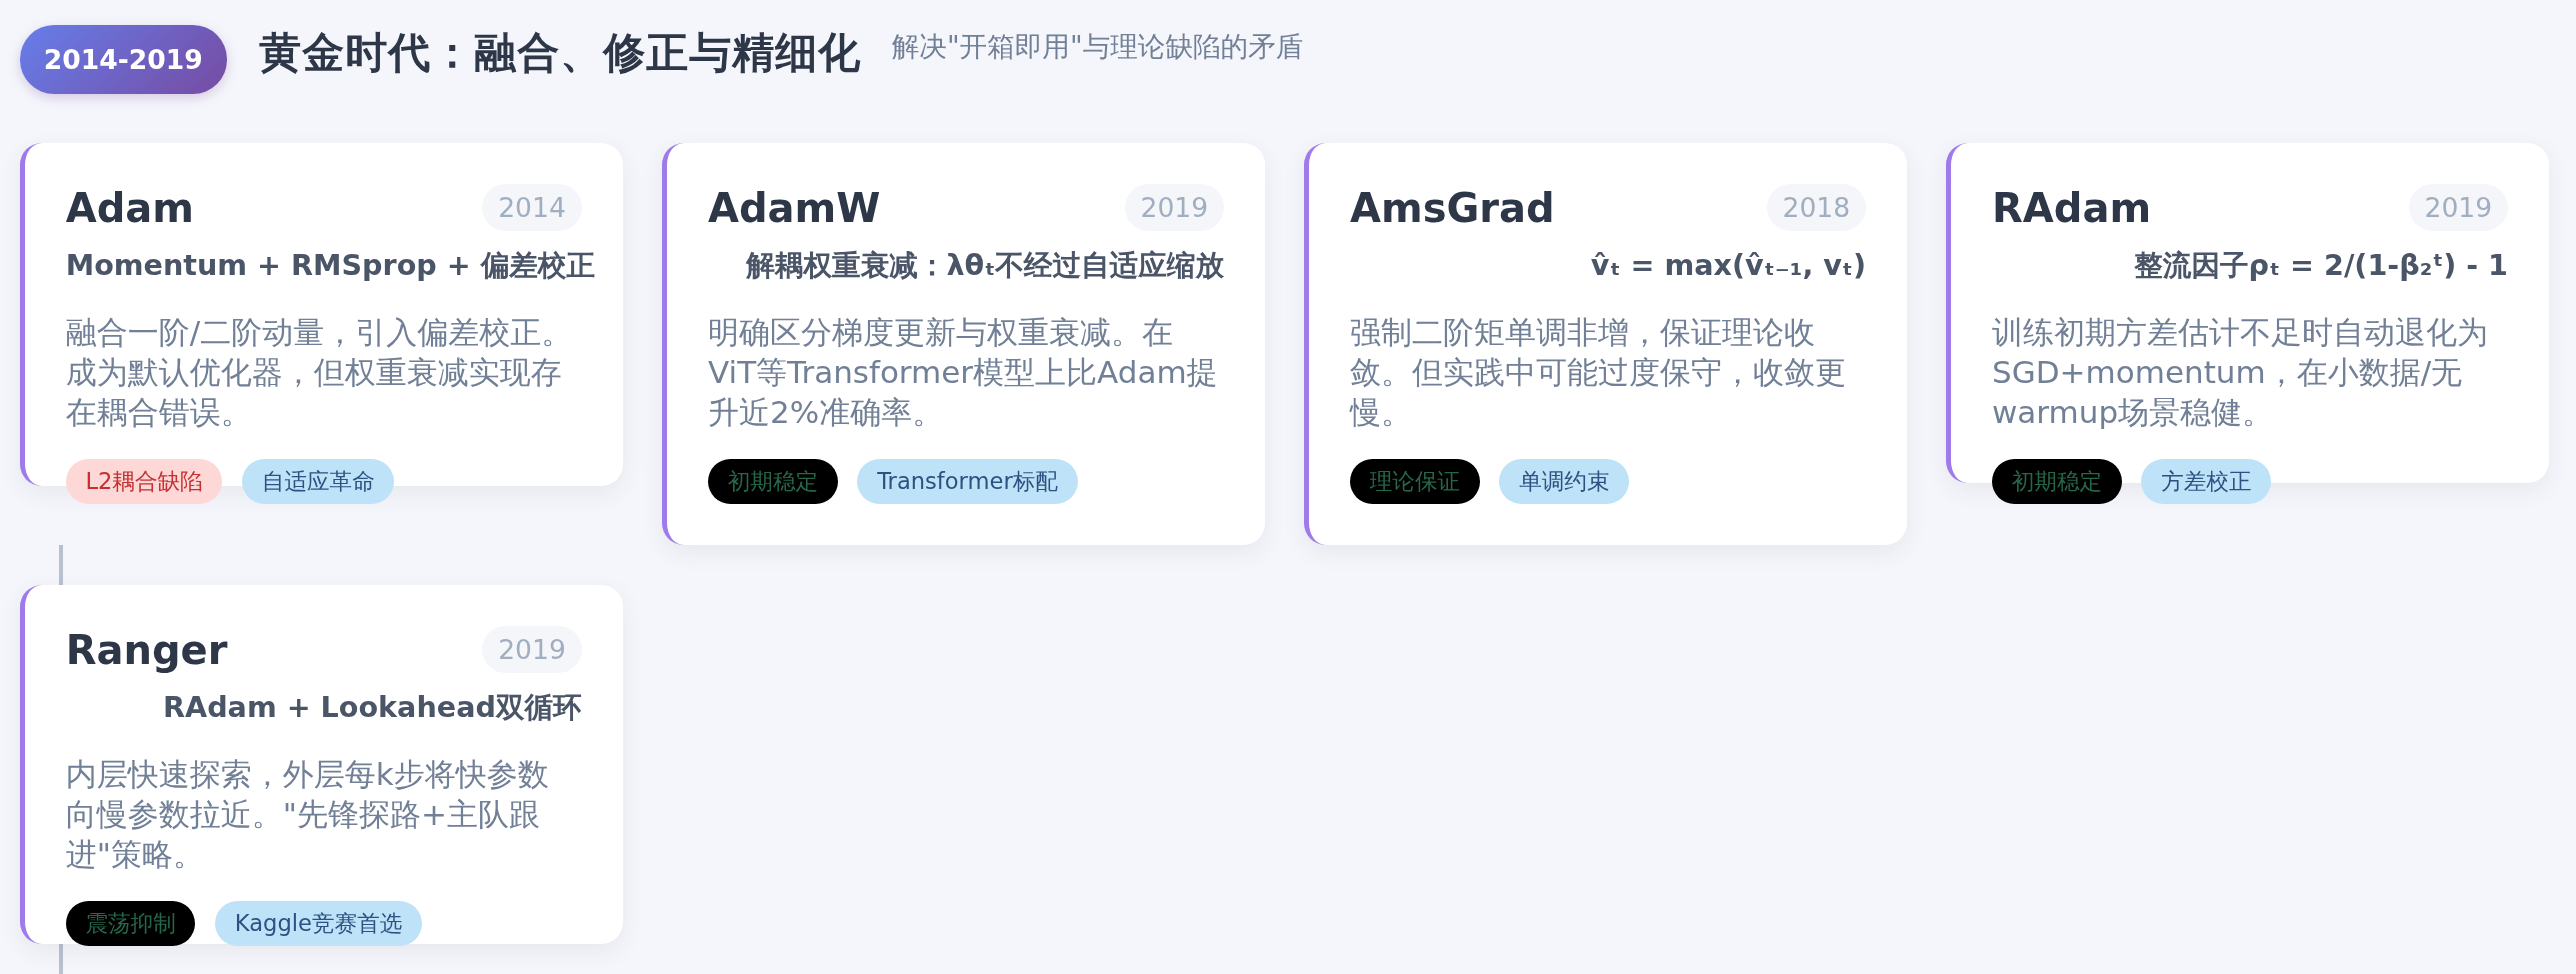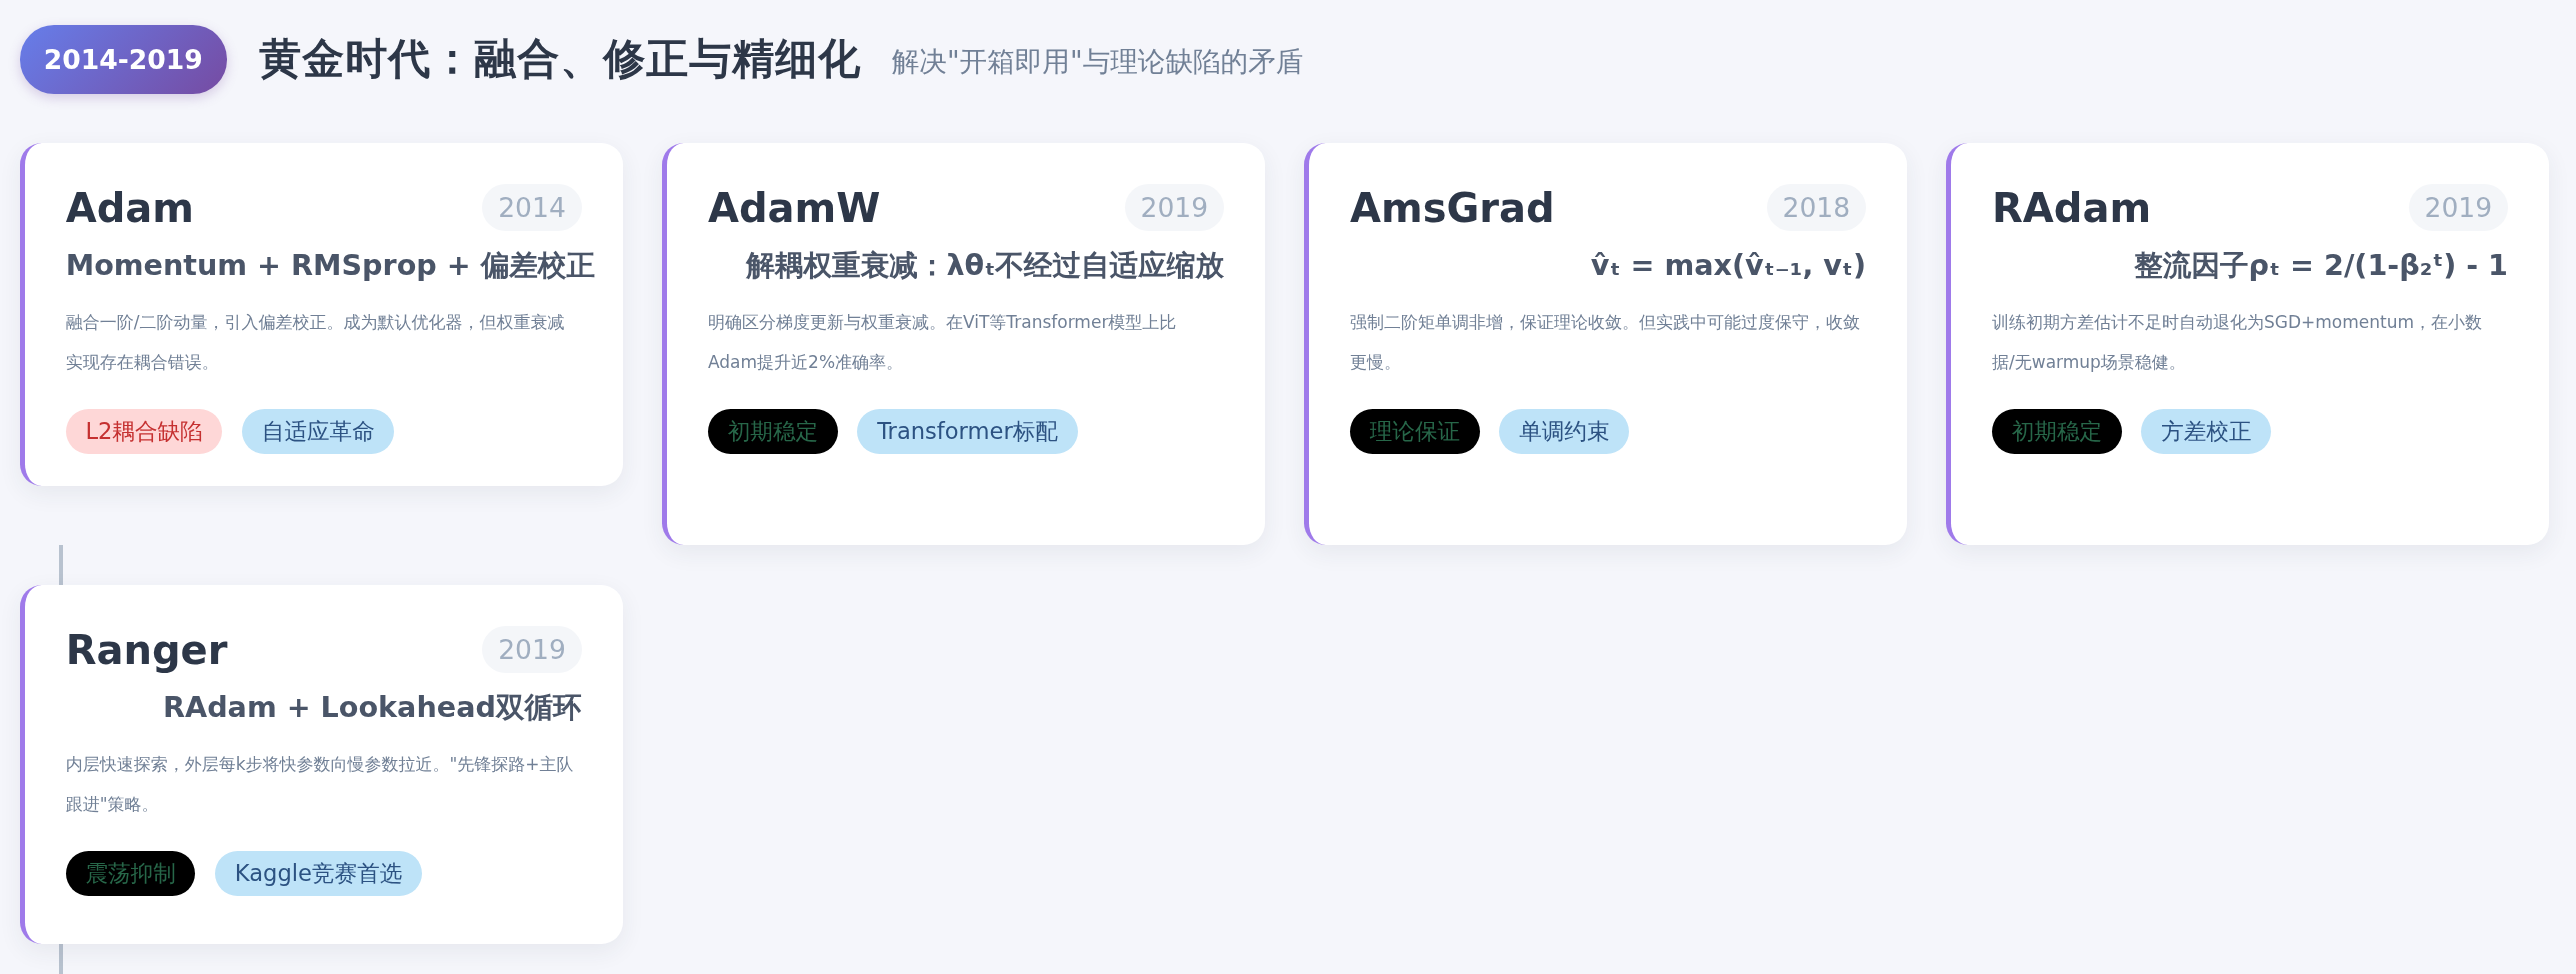--- a/index.html
+++ b/index.html
@@ -7,21 +7,21 @@
       width: 2576px; height: 975px; overflow: hidden;
       background: #f5f6fb;
       font-family: "DejaVu Sans", "Liberation Sans", sans-serif;
       color: #2d3748;
     }
     .page { position: relative; width: 2576px; height: 975px; }
 
     
     .era-header {
       position: absolute; left: 19.7px; top: 24.6px; height: 69px;
-      display: flex; align-items: center;
+      display: flex; align-items: flex-start;
     }
     .era-pill {
       height: 69px; width: 207px; border-radius: 34px;
       background: linear-gradient(135deg, #667eea 0%, #764ba2 100%);
       color: #fff; font-size: 26.6px; font-weight: bold;
       display: flex; align-items: center; justify-content: center;
       box-shadow: 0 3.9px 11.8px rgba(118, 75, 162, 0.25);
     }
     .era-title {
       margin-left: 32.5px; font-size: 42px; font-weight: bold; color: #2d3748;
@@ -50,36 +50,36 @@
     .year-badge {
       background: #f4f6f9; color: #a0aec0; font-size: 26.6px;
       height: 47px; padding: 0 15.8px; border-radius: 23.6px;
       display: flex; align-items: center;
     }
     .card-formula {
       margin-top: 11.8px; font-size: 28.6px; font-weight: 600; color: #4a5568;
       white-space: nowrap; line-height: 45px; text-align: right;
     }
     .card-desc {
-      margin-top: 14px; font-size: 17px; color: #718096; line-height: 40px;
+      margin-top: 24px; font-size: 31px; color: #718096; line-height: 40px;
       width: 512px;
     }
     .tags { display: flex; gap: 19.7px; margin-top: 27.6px; }
     .tag {
       height: 45px; padding: 0 19.7px; border-radius: 22.6px; font-size: 22.6px;
       display: flex; align-items: center; white-space: nowrap;
     }
     .tag.red { background: #fed7d7; color: #c53030; }
     .tag.blue { background: #bee3f8; color: #2c5282; }
     .tag.green { background: #000000; color: #276749; }
 
     #card-adam    { left: 19.7px;   top: 143px; height: 343px; }
     #card-adamw   { left: 662px;  top: 143px; height: 402px; }
     #card-amsgrad { left: 1304px; top: 143px; height: 402px; }
-    #card-radam   { left: 1946px; top: 143px; height: 402px; }
+    #card-radam   { left: 1946px; top: 143px; height: 340px; }
     #card-ranger  { left: 19.7px;   top: 585px; height: 359px; }
   </style>
 </head>
 <body>
 
 <div class="page">
 
   <div class="era-header">
     <div class="era-pill">2014-2019</div>
     <h1 class="era-title">黄金时代：融合、修正与精细化</h1>

